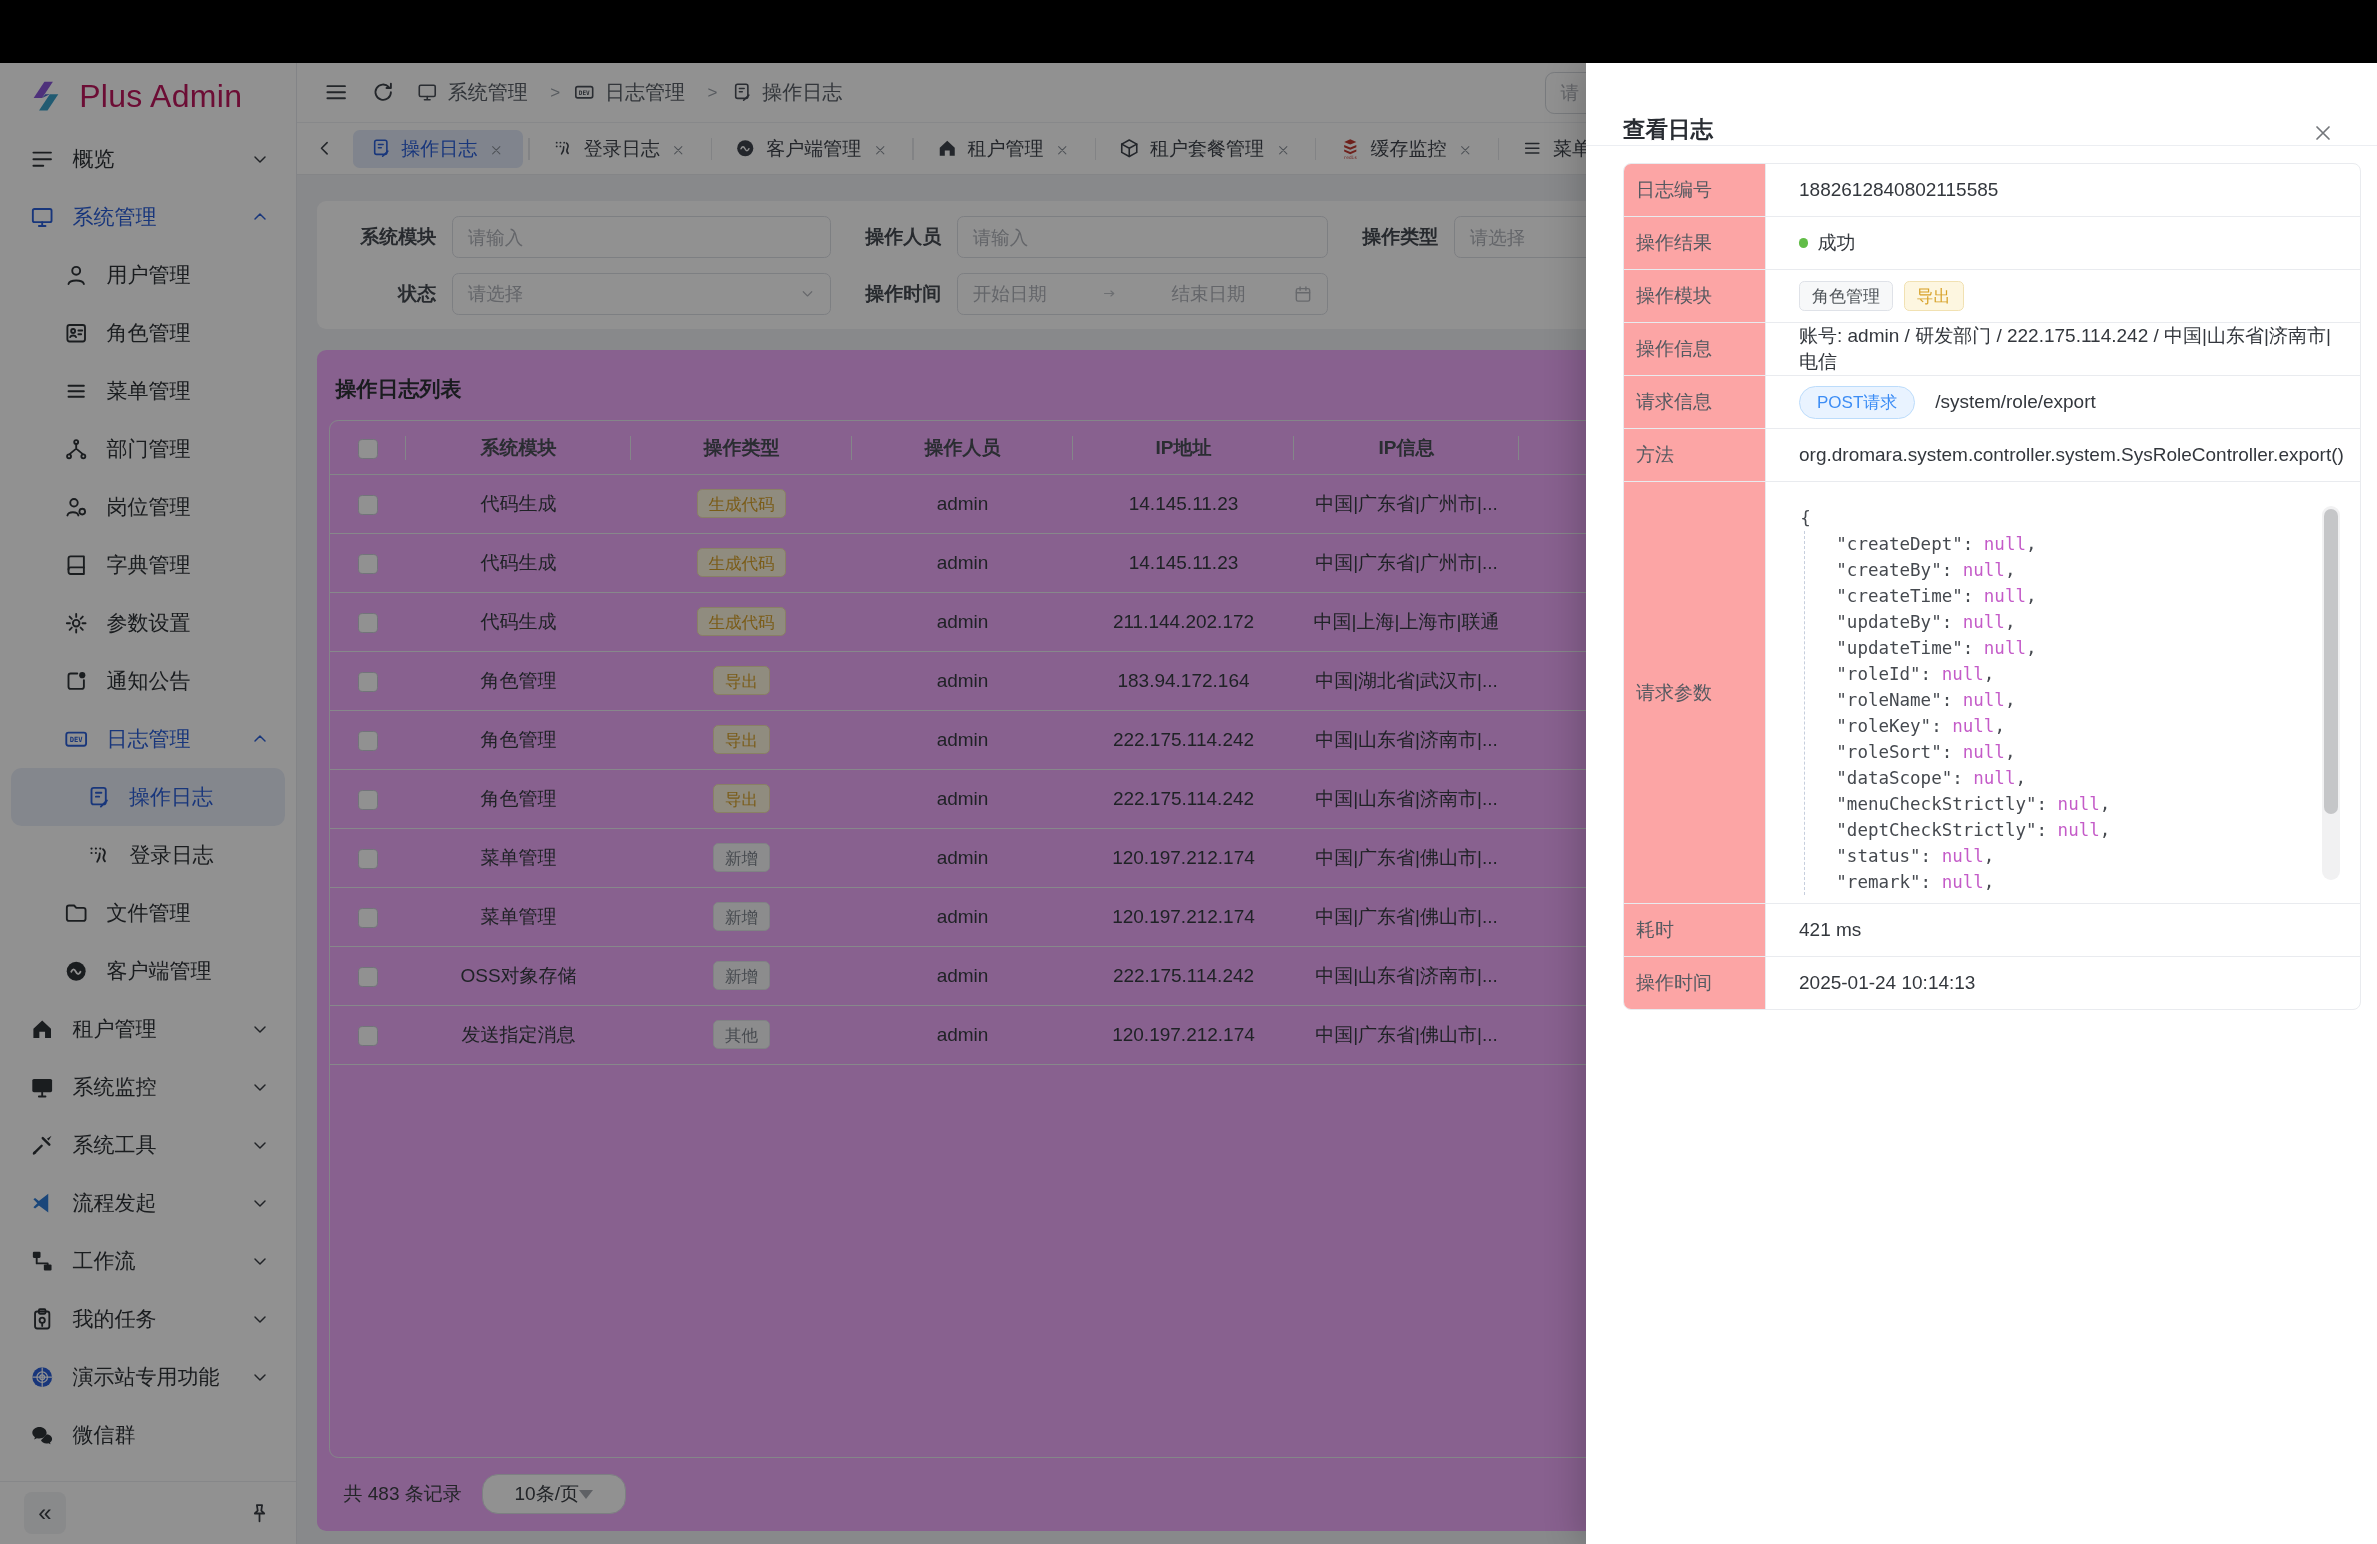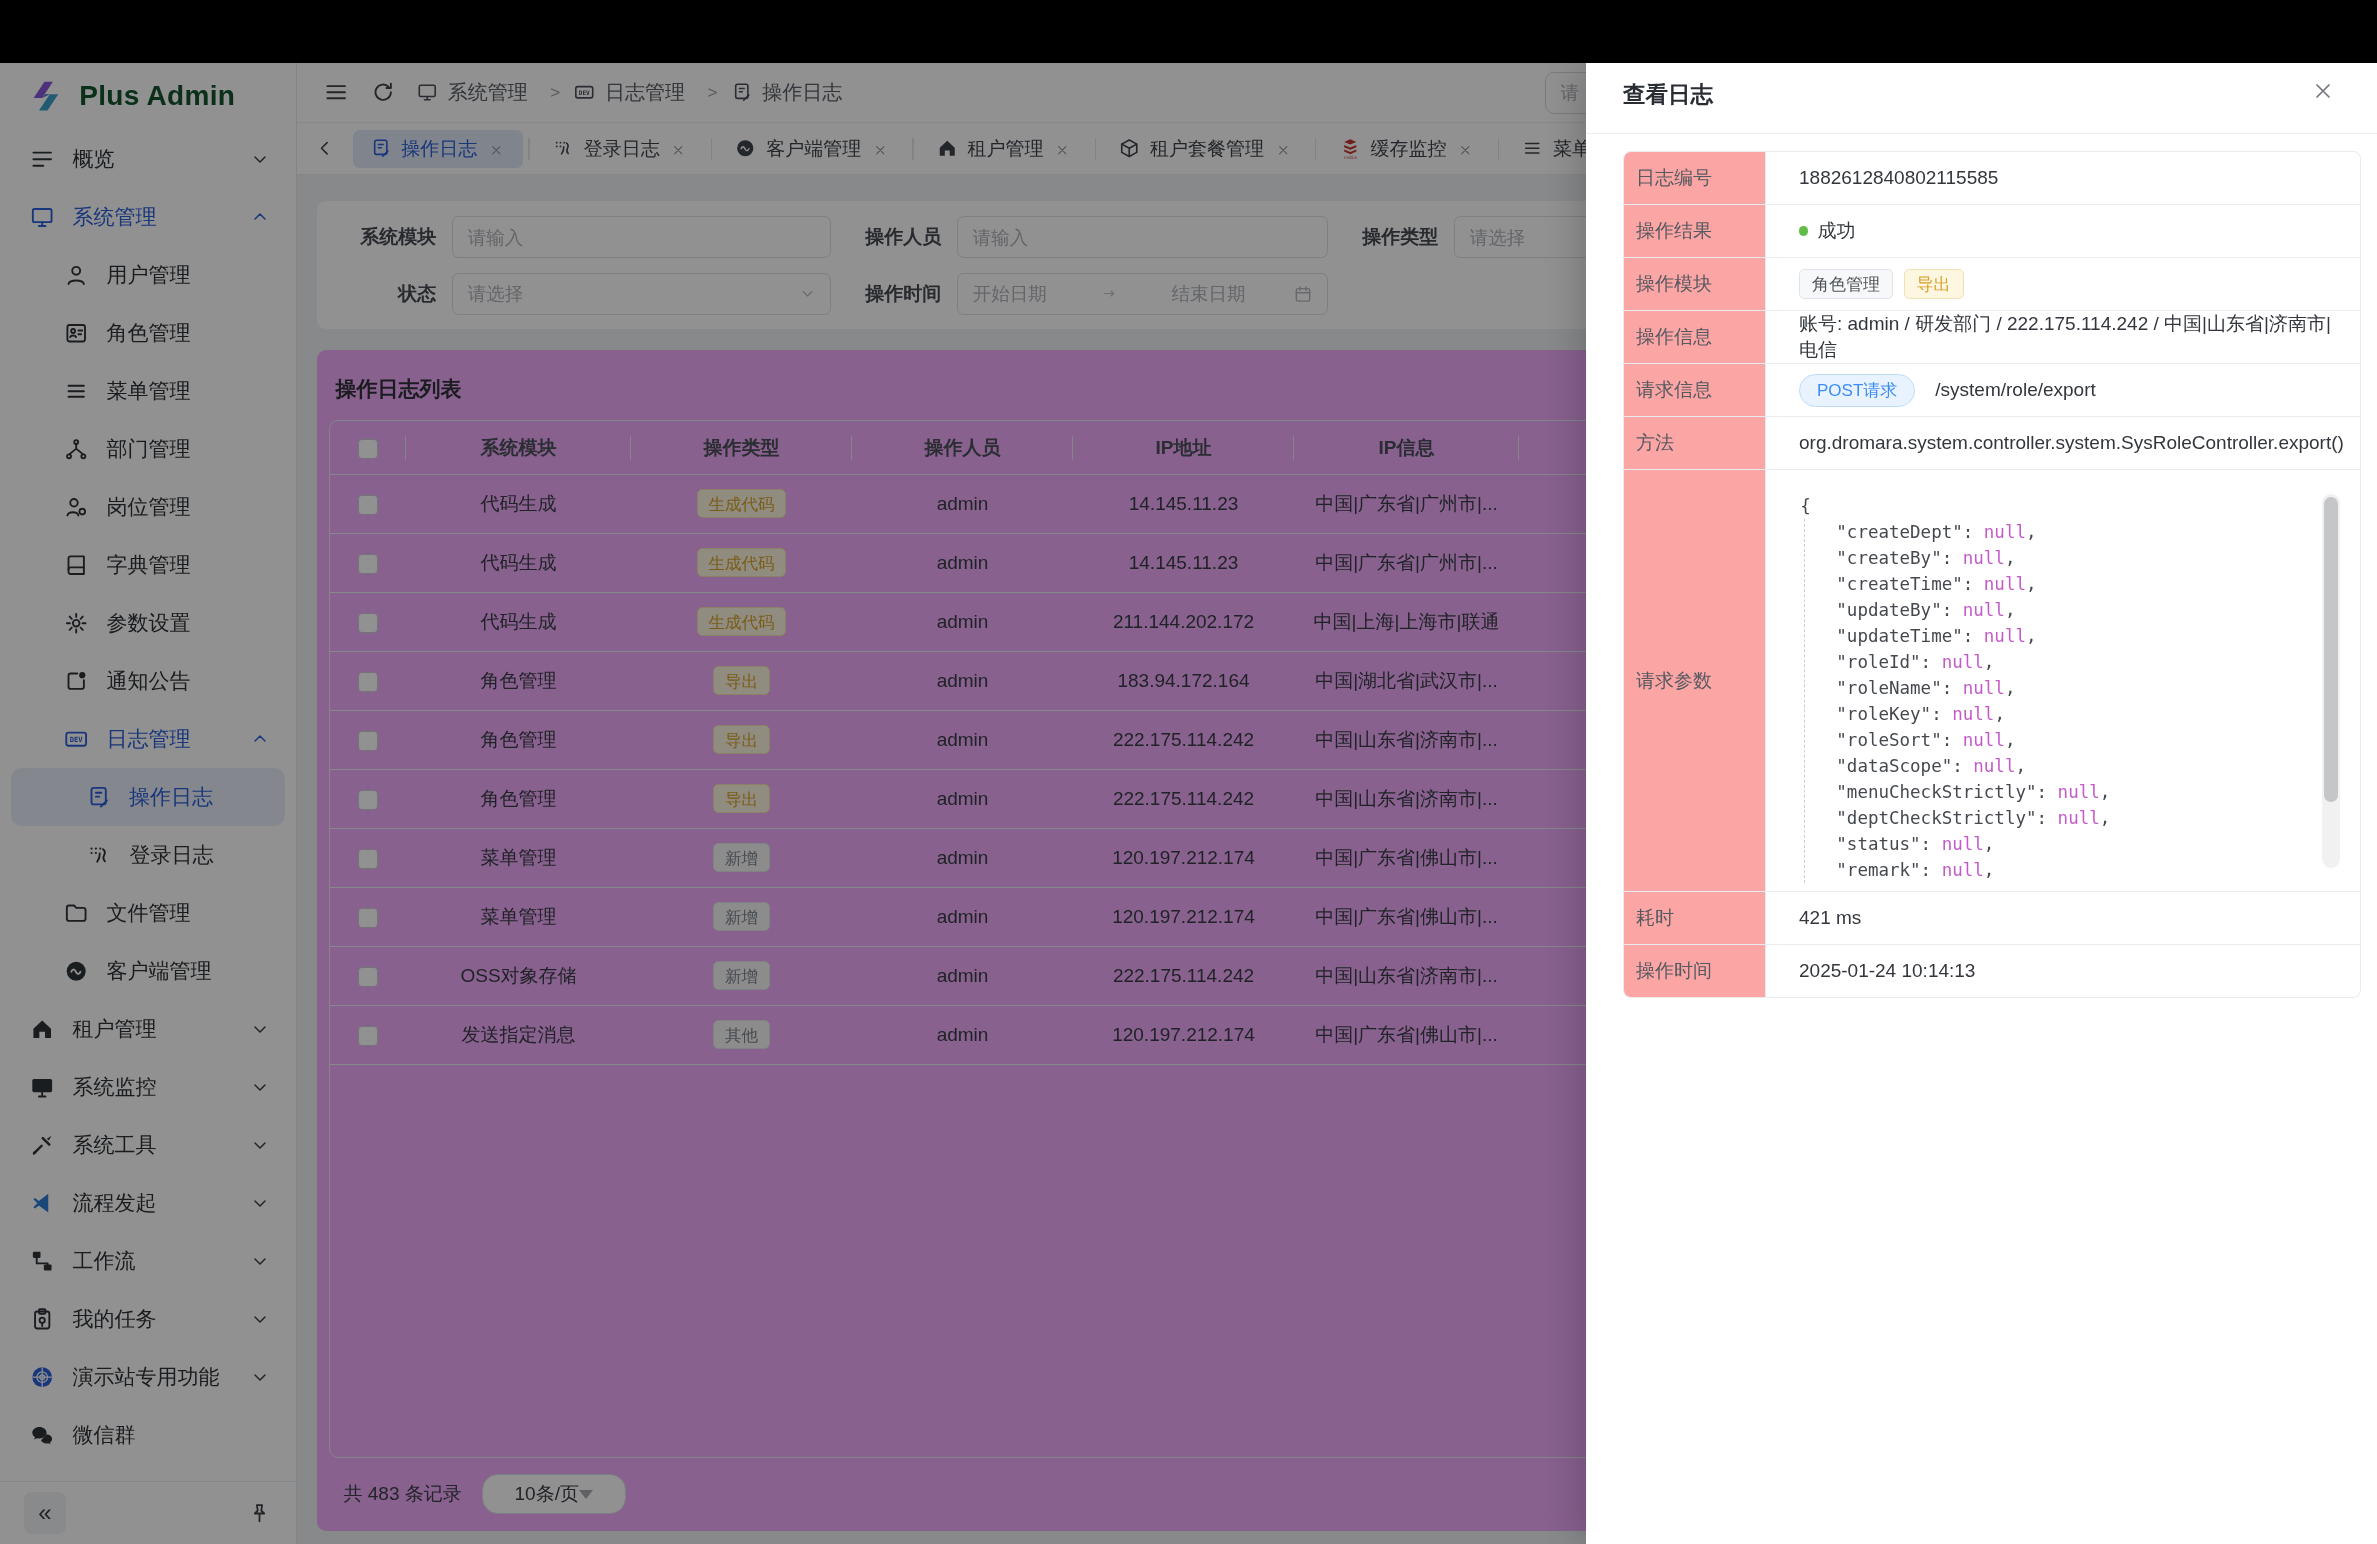--- a/index.html
+++ b/index.html
@@ -10,21 +10,21 @@
   
   .topbar { position:absolute; top:0; left:0; width:2377px; height:63px; background:#000; z-index:60; }
 
   
   .app { position:absolute; top:63px; left:0; right:0; bottom:0; display:flex; }
 
   
   .sidebar { width:297px; background:#fff; border-right:0.7px solid #e7e9ee; display:flex; flex-direction:column; flex:none; }
   .logo-row { height:66px; display:flex; align-items:center; gap:13.2px; padding-left:29px; flex:none; }
   .logo-mark { width:37px; height:37px; }
-  .brand-name { font-size:28px; font-weight:700; color:#14532d; letter-spacing:0.3px; }
+  .brand-name { font-size:32px; font-weight:400; color:#be185d; letter-spacing:0.3px; }
   .menu { flex:1; overflow:hidden; padding-top:1.3px; }
   .menu-item { height:58px; display:flex; align-items:center; gap:17px; padding-left:29px; position:relative; font-size:21px; color:#2f3338; cursor:pointer; }
   .menu-item.f-l1 { padding-left:63px; }
   .menu-item.f-l2 { padding-left:86px; }
   .menu-item.f-blue { color:#2b5fd9; }
   .menu-item.f-active { background:#e9eef8; border-radius:10.6px; margin:0 10.6px; padding-left:75px; color:#2b5fd9; }
   .mi { width:26.4px; height:26.4px; flex:none; }
   .mi svg { width:26.4px; height:26.4px; display:block; }
   .chev { position:absolute; right:26.4px; width:20px; height:20px; color:#3a3f45; }
   .chev svg { width:20px; height:20px; display:block; }
@@ -90,21 +90,21 @@
   .badge.info { color:#7d838c; background:#f6f7f8; border-color:#e2e4e9; }
   .card-footer { display:flex; align-items:center; gap:20px; padding:16px 14.5px 12px 14.5px; font-size:19px; color:#3c4046; flex:none; }
   .page-size { width:144px; height:40px; border:1.3px solid #dcdfe5; border-radius:16px; display:flex; align-items:center; justify-content:center; background:#fff; cursor:pointer; }
   .ps-caret { width:0; height:0; border-left:7.3px solid transparent; border-right:7.3px solid transparent; border-top:9.2px solid #a8abb2; }
 
   
   .mask { position:absolute; top:63px; left:0; right:0; bottom:0; background:rgba(0,0,0,0.43); z-index:40; }
 
   
   .drawer { position:absolute; top:63px; left:1586px; right:0; bottom:0; background:#fff; z-index:50; box-shadow:-9.2px 0 33px rgba(0,0,0,0.18); display:flex; flex-direction:column; }
-  .drawer-header { height:71px; display:flex; align-items:flex-start; justify-content:space-between; padding:16px 42px 0 37px; border-bottom:1.3px solid #eceef2; flex:none; }
+  .drawer-header { height:83px; display:flex; align-items:flex-end; justify-content:space-between; padding:16px 42px 0 37px; border-bottom:1.3px solid #eceef2; flex:none; }
   .drawer-title { font-size:22.5px; font-weight:600; color:#292d33; }
   .drawer-close { width:24px; height:24px; color:#73767a; cursor:pointer; }
   .drawer-close svg { width:24px; height:24px; }
   .drawer-body { padding:17px 16px 0 37px; }
   .desc { border:1.3px solid #e9ebef; border-radius:8px; overflow:hidden; }
   .desc-row { display:flex; }
   .desc-row + .desc-row { border-top:0.7px solid #e9ebef; }
   .desc-label { width:142px; flex:none; background:#fca5a5; display:flex; align-items:center; padding-left:12px; font-size:19px; color:#555a61; border-right:0.7px solid #e9ebef; }
   .desc-value { flex:1; display:flex; align-items:center; padding:0 20px 0 33px; font-size:19px; color:#33373d; min-height:52px; }
   .desc-value.params { display:block; position:relative; height:421px; padding:22.5px 20px 20px 33px; overflow:hidden; }

